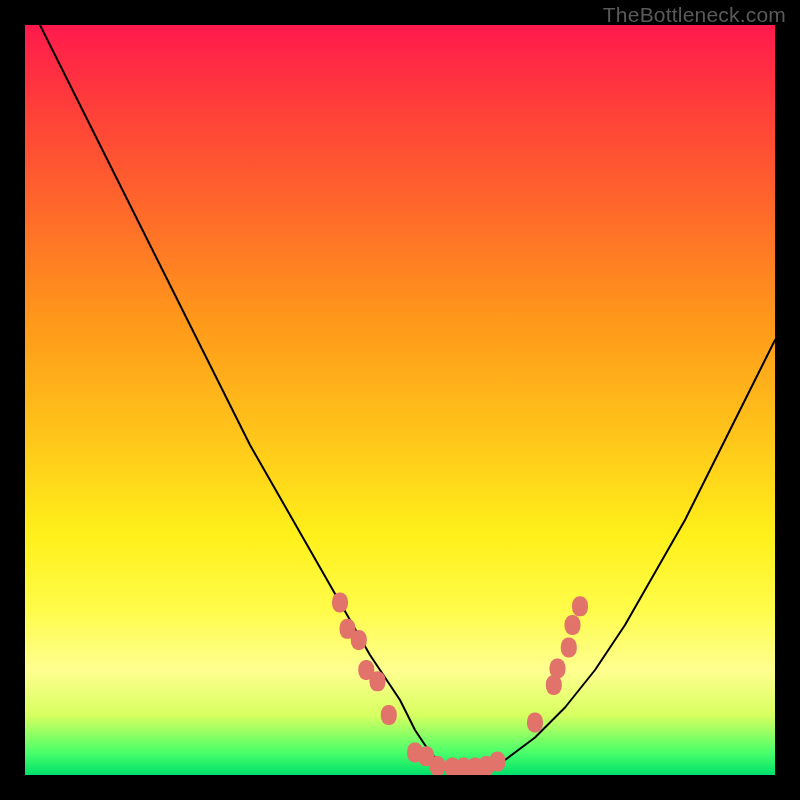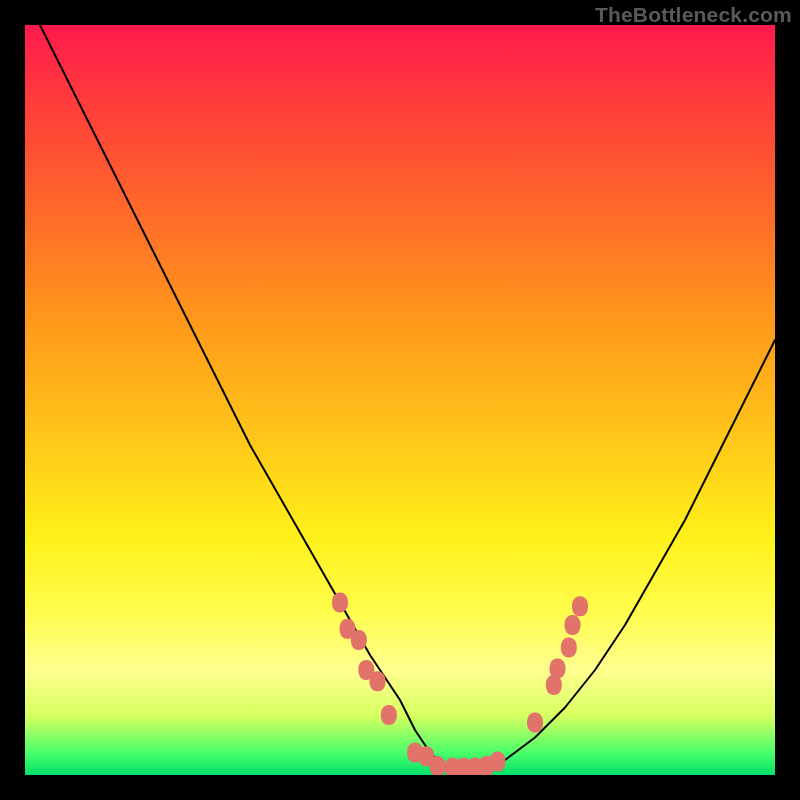--- a/index.html
+++ b/index.html
@@ -26,24 +26,24 @@
       #fff01a 68%,
       #fffc4a 78%,
       #ffff90 86%,
       #d8ff60 92%,
       #4aff6a 97%,
       #00e06a 100%);
   }
   .watermark {
     position: absolute;
     top: 3px;
-    right: 8px;
+    right: 14px;
     color: #5a5a5a;
     font-size: 21px;
-    font-weight: 700;
+    font-weight: 400;
     letter-spacing: 0.2px;
     user-select: none;
   }
   svg {
     position: absolute;
     left: 0;
     top: 0;
   }
 </style>
 </head>

